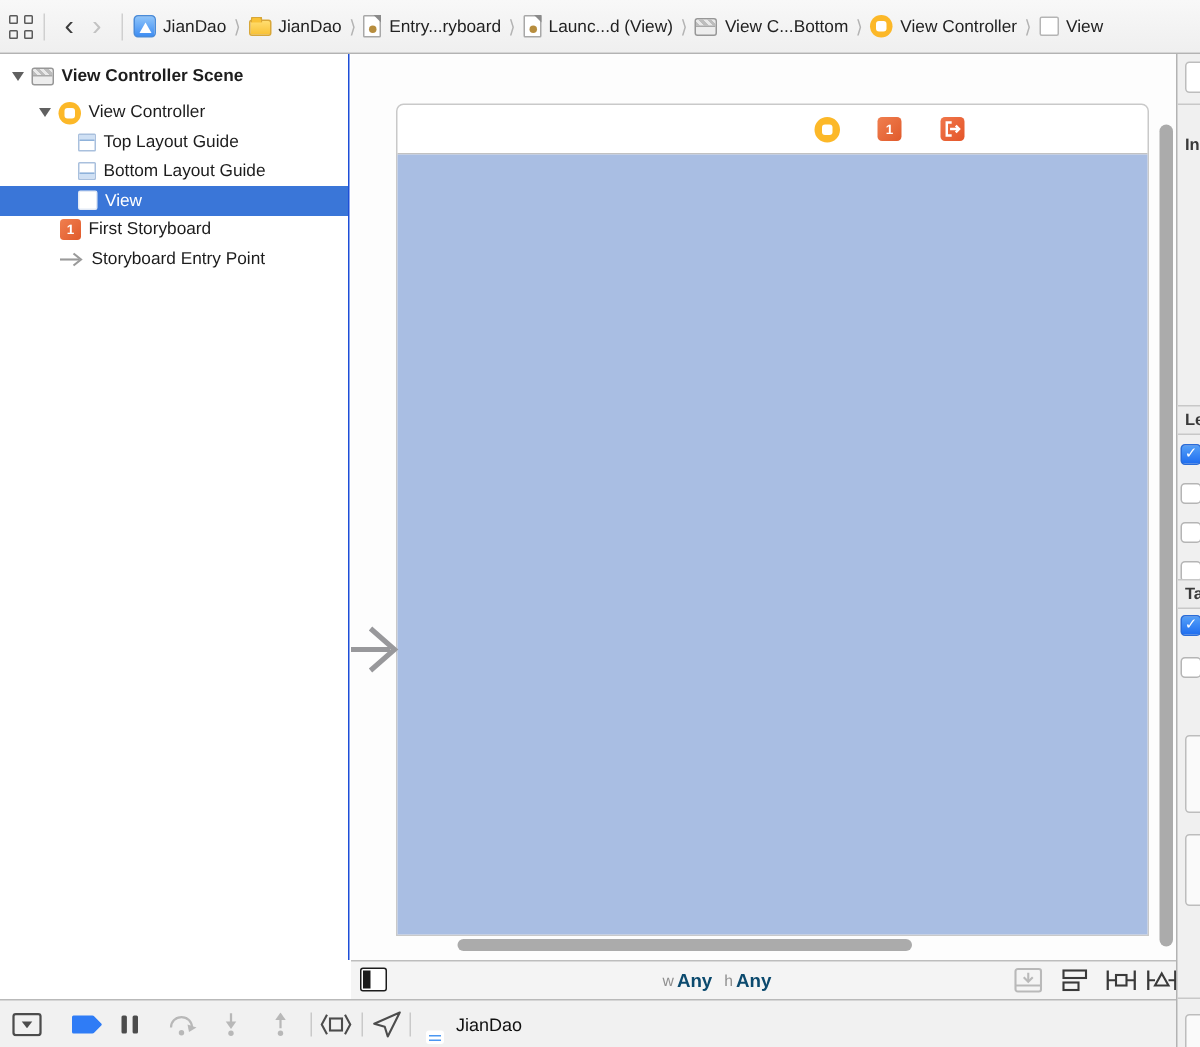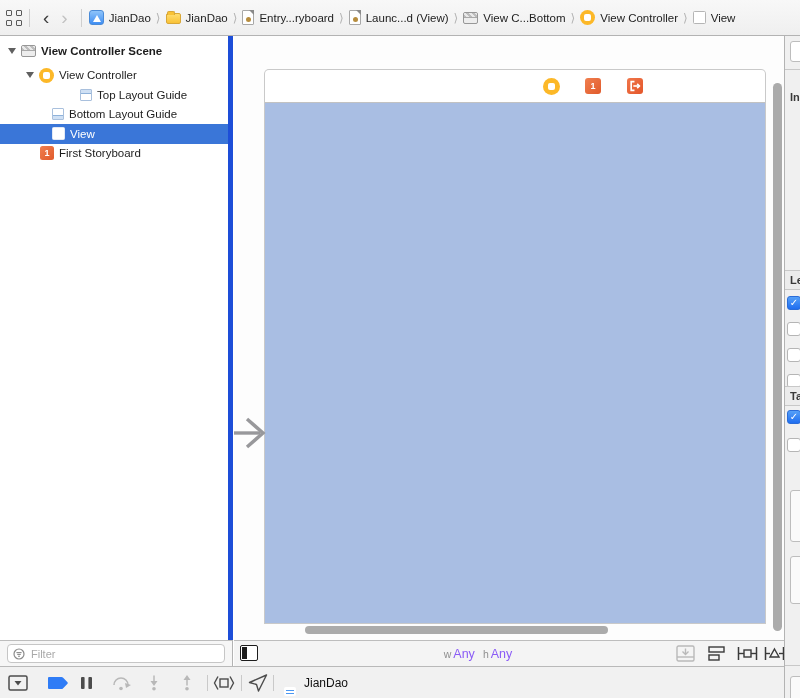--- a/index.html
+++ b/index.html
@@ -38,21 +38,21 @@
   .i-scene{width:15px;height:12px;background:#ededed;border:1px solid #979797;border-radius:2px;
          position:relative;flex:none;overflow:hidden;}
   .i-scene::before{content:"";position:absolute;left:0;top:0;right:0;height:4px;
          background:repeating-linear-gradient(45deg,#bdbdbd 0 2px,#e9e9e9 2px 4px);border-bottom:1px solid #a9a9a9;}
   .i-vc{width:15px;height:15px;border-radius:50%;background:#fcb828;position:relative;flex:none;}
   .i-vc::after{content:"";position:absolute;left:4px;top:4px;width:7px;height:7px;background:#fff;border-radius:2px;}
   .i-view{width:13px;height:13px;background:#fff;border:1.5px solid #b5b5b5;border-radius:1.5px;flex:none;}
 
   
   #sidebar{position:absolute;left:0;top:36px;width:233px;height:604px;background:#fff;
-           border-right:5px solid #1d4ed8;overflow:hidden;}
+           border-right:1px solid #1d4ed8;overflow:hidden;}
   .row{height:19.5px;display:flex;align-items:center;gap:5px;font-size:11.5px;color:#1d1d1d;}
   .row.bold{font-weight:bold;}
   .row.selected{background:#3a76d8;color:#fff;}
   .disc{width:0;height:0;border-left:4.5px solid transparent;border-right:4.5px solid transparent;
         border-top:6px solid #606060;flex:none;}
   .i-tlg,.i-blg{width:12px;height:12px;background:#fff;border:1px solid #a9c0dd;border-radius:1px;
         position:relative;flex:none;}
   .i-tlg::before{content:"";position:absolute;left:0;right:0;top:0;height:3px;background:#cfe0f4;border-bottom:1px solid #8fb2da;}
   .i-blg::before{content:"";position:absolute;left:0;right:0;bottom:0;height:3px;background:#cfe0f4;border-top:1px solid #8fb2da;}
   .i-fr{width:14px;height:14px;background:linear-gradient(135deg,#f07f4f,#e05a2b);border-radius:2.5px;
@@ -88,21 +88,21 @@
 
   
   #sizebar{position:absolute;left:234px;top:640px;width:550px;height:26px;background:#f4f4f4;
         border-top:1px solid #bdbdbd;}
   #outline-toggle{position:absolute;left:6px;top:4px;width:18px;height:16px;border:1.6px solid #1c1c1c;
         border-radius:2px;background:#fff;}
   #outline-toggle::before{content:"";position:absolute;left:1px;top:1px;bottom:1px;width:5px;background:#1c1c1c;}
   #sizeclass{position:absolute;left:0;right:0;top:0;bottom:0;display:flex;align-items:center;
         justify-content:center;transform:translateX(-28px);gap:2px;}
   #sizeclass .pre{color:#8f8f8f;font-size:10.5px;}
-  #sizeclass .val{color:#8b5cf6;font-size:12.5px;margin-right:6px;}
+  #sizeclass .val{color:#0c4a6e;font-size:12.5px;margin-right:6px;font-weight:bold;}
   .ab-icon{position:absolute;top:4px;}
 
   
   #debugbar{position:absolute;left:0;top:666px;width:784px;height:32px;background:#f1f1f1;
         border-top:1px solid #b9b9b9;}
   .db{position:absolute;top:50%;transform:translateY(-50%);}
   .db-sep{position:absolute;top:8px;width:1px;height:16px;background:#c9c9c9;}
   #process-label{position:absolute;left:304px;top:0;height:32px;display:flex;align-items:center;
         font-size:12px;color:#111;}
   .i-appbadge{width:18px;height:18px;border-radius:4px;background:linear-gradient(#6fb0f6,#2f82ef);
@@ -185,49 +185,47 @@
       <span class="disc"></span>
       <span class="i-scene"></span>
       <span>View Controller Scene</span>
     </div>
     <div style="height:5px"></div>
     <div class="row" style="padding-left:26px">
       <span class="disc"></span>
       <span class="i-vc"></span>
       <span>View Controller</span>
     </div>
-    <div class="row" style="padding-left:80px">
+    <div class="row" style="padding-left:52px">
       <span class="i-tlg"></span>
       <span>Top Layout Guide</span>
     </div>
     <div class="row" style="padding-left:52px">
       <span class="i-blg"></span>
       <span>Bottom Layout Guide</span>
     </div>
     <div class="row selected" style="padding-left:52px">
       <span class="i-view" style="border-color:#e2e9f5;"></span>
       <span>View</span>
     </div>
     <div class="row" style="padding-left:40px">
       <span class="i-fr">1</span>
       <span>First Storyboard</span>
     </div>
-  </div>
-
-  <div id="filterbar">
-    <div id="filter-field">
-      <svg width="12" height="12" viewBox="0 0 12 12">
-          <circle cx="6" cy="6" r="5" fill="none" stroke="#8b8b8b" stroke-width="1.2"></circle>
-          <line x1="3.4" y1="4.6" x2="8.6" y2="4.6" stroke="#8b8b8b" stroke-width="1.1"></line>
-          <line x1="4.2" y1="6.4" x2="7.8" y2="6.4" stroke="#8b8b8b" stroke-width="1.1"></line>
-          <line x1="5" y1="8.2" x2="7" y2="8.2" stroke="#8b8b8b" stroke-width="1.1"></line>
-        </svg>
-      <input type="text" placeholder="Filter" style="">
-    </div>
-  </div>
+    <div class="row" style="padding-left:40px">
+      <span class="i-entry">
+        <svg width="16" height="10" viewBox="0 0 16 10">
+            <line x1="0" y1="5" x2="13" y2="5" stroke="#9a9a9a" stroke-width="1.4"></line>
+            <polyline points="9,1 14,5 9,9" stroke="#9a9a9a" stroke-width="1.4" fill="none"></polyline>
+          </svg>
+      </span>
+      <span>Storyboard Entry Point</span>
+    </div>
+  </div>
+
 
   <div id="editor">
     <div id="vc-frame">
       <div id="vc-topbar">
         <span class="tb-icon tb-vc"></span>
         <span class="tb-icon tb-fr">1</span>
         <span class="tb-icon tb-exit">
           <svg width="12" height="12" viewBox="0 0 11 11">
               <polyline points="5,1.5 2,1.5 2,9.5 5,9.5" stroke="#fff" stroke-width="1.5" fill="none"></polyline>
               <line x1="4" y1="5.5" x2="9.5" y2="5.5" stroke="#fff" stroke-width="1.5"></line>

